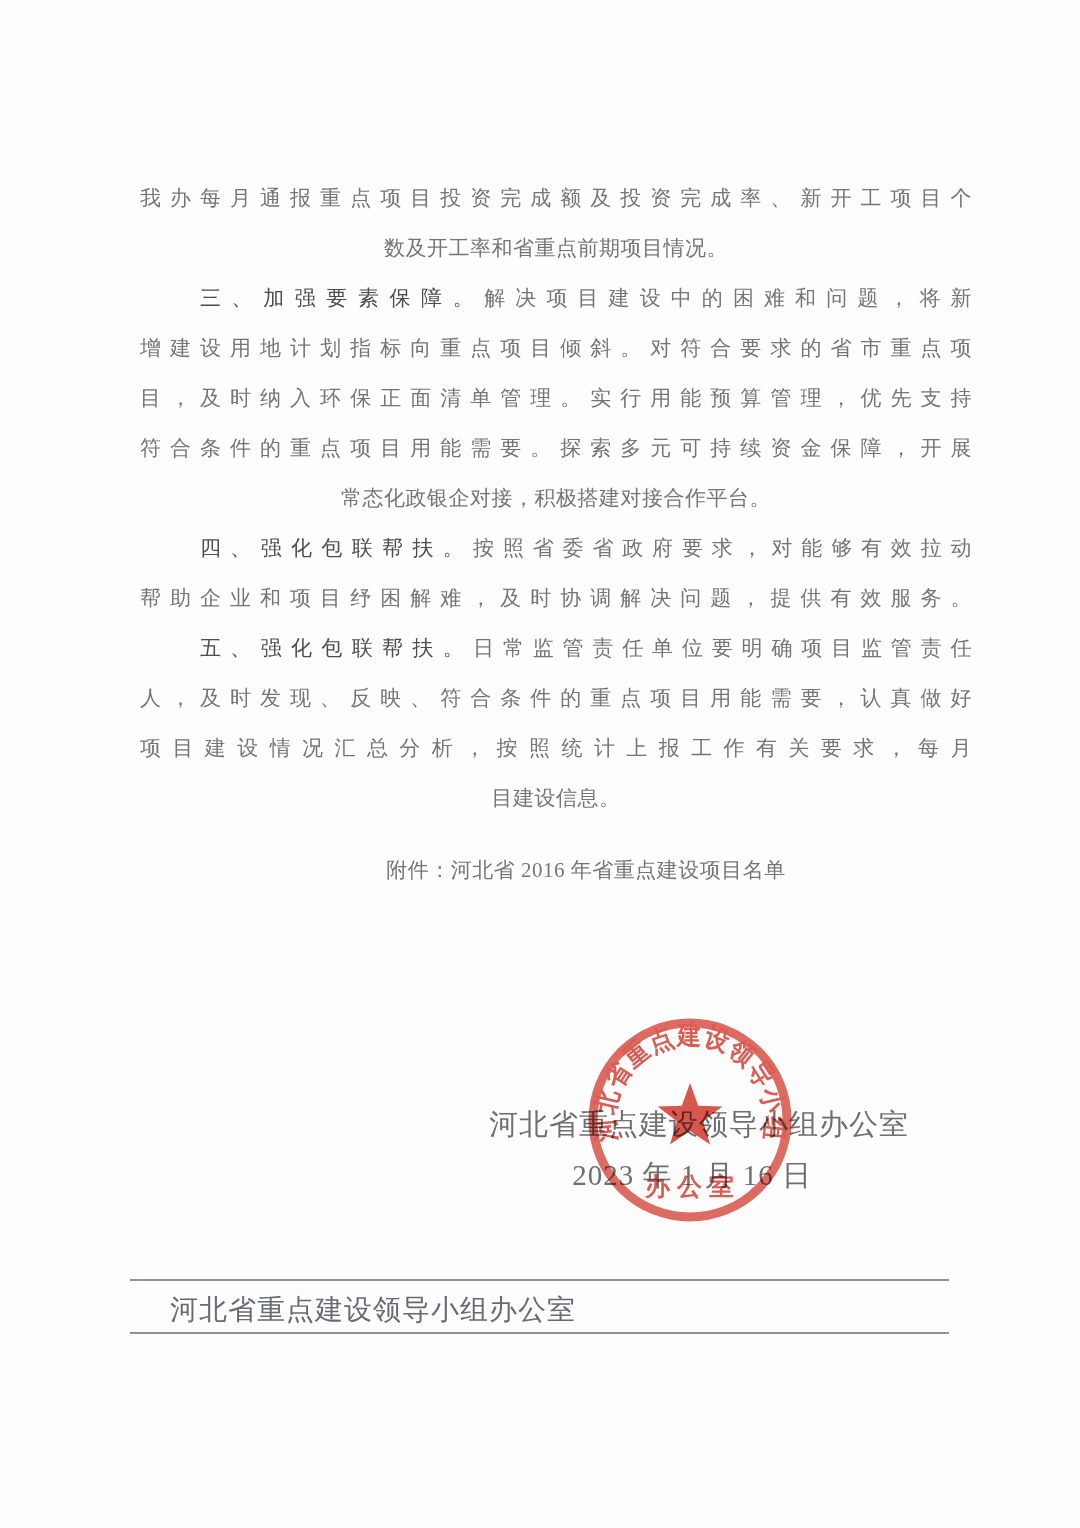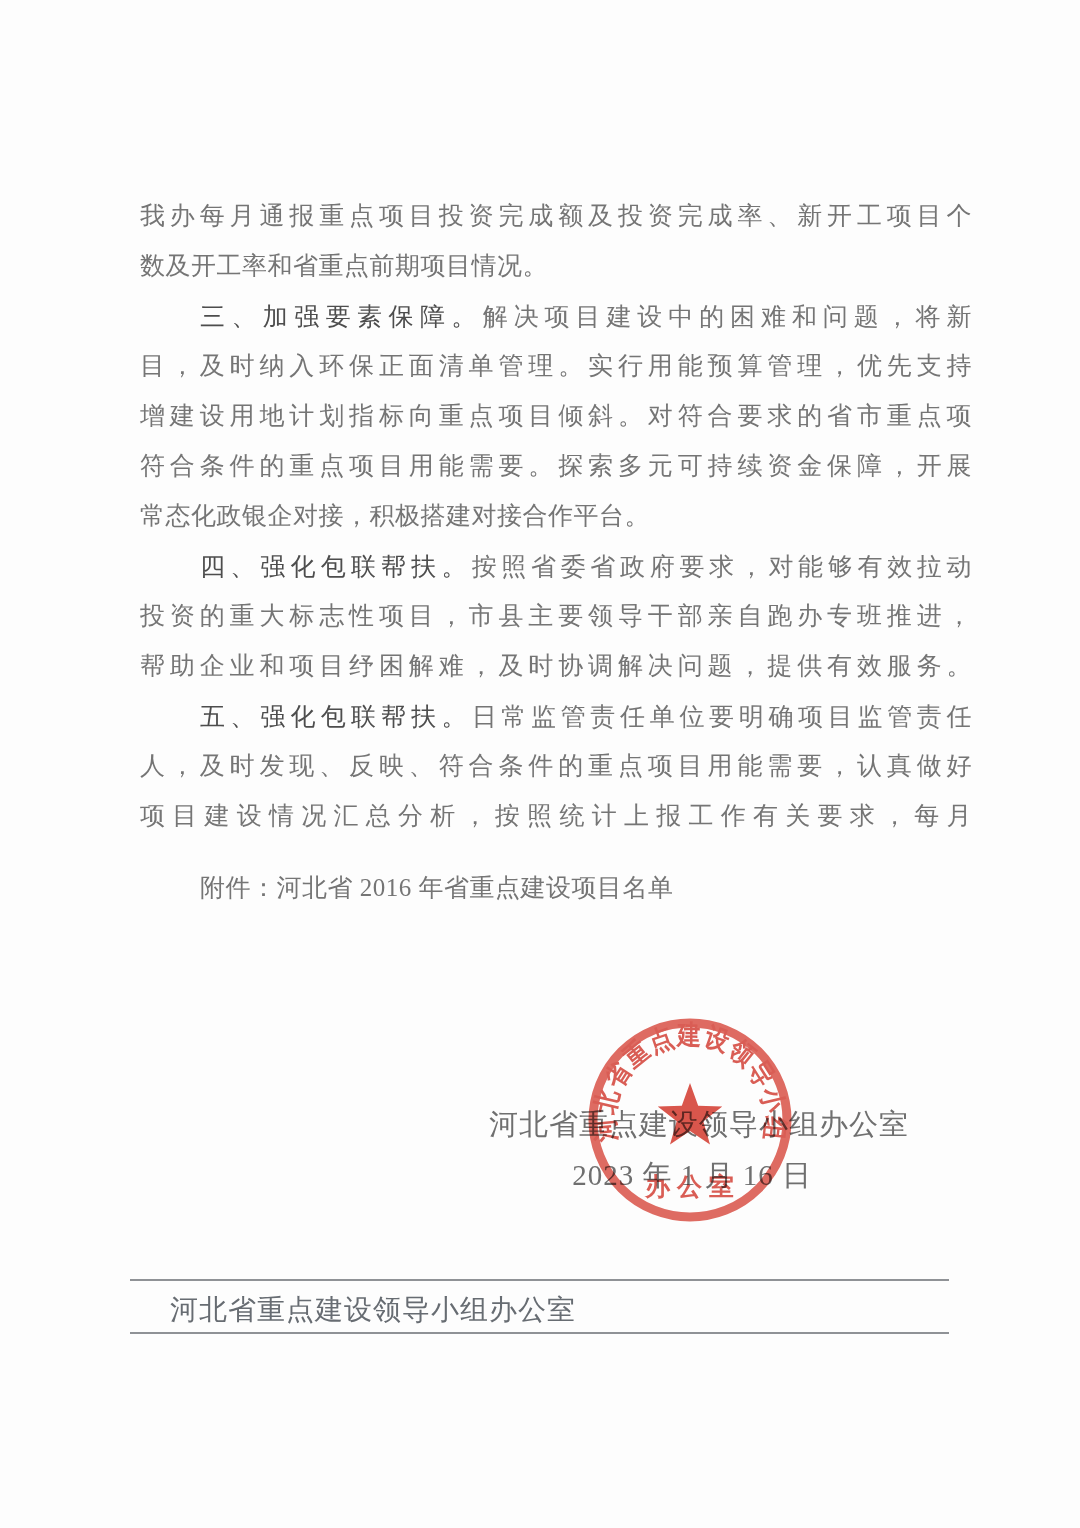--- a/index.html
+++ b/index.html
@@ -5,25 +5,25 @@
   html,body{margin:0;padding:0;}
   body{
     width:1080px;height:1528px;
     background:#fdfdfd;
     font-family:"Liberation Serif","DejaVu Serif",serif;
     position:relative;overflow:hidden;
   }
   .page{position:absolute;inset:0;background:#fdfdfd;}
   
   .body-text{
-    position:absolute;left:140px;top:191px;width:832px;
-    font-size:25px;color:#757575;
+    position:absolute;left:140px;top:173px;width:832px;
+    font-size:21px;color:#757575;
     letter-spacing:0.5px;
   }
-  .line{height:50px;line-height:50px;white-space:nowrap;}
+  .line{height:50px;line-height:50px;white-space:nowrap;text-align:center;}
   .line.just{white-space:normal;text-align:justify;text-align-last:justify;}
   .line.ind{text-indent:60px;}
   .head{
     font-family:"Liberation Sans","DejaVu Sans",sans-serif;
     font-weight:400;color:#4d4d4d;letter-spacing:1px;
   }
   .attachment{margin-top:22px;}
   
   .signature{
     position:absolute;left:489px;top:1100px;width:406px;
@@ -55,30 +55,30 @@
 </style>
 </head>
 <body>
 
 <div class="page">
 
   <main class="body-text">
     <div class="line just"><span>我办每月通报重点项目投资完成额及投资完成率、新开工项目个</span></div>
     <div class="line"><span>数及开工率和省重点前期项目情况。</span></div>
     <div class="line just ind"><span class="head">三、加强要素保障。</span><span>解决项目建设中的困难和问题，将新</span></div>
+    <div class="line just"><span>增建设用地计划指标向重点项目倾斜。对符合要求的省市重点项</span></div>
     <div class="line just"><span>目，及时纳入环保正面清单管理。实行用能预算管理，优先支持</span></div>
-    <div class="line just"><span>增建设用地计划指标向重点项目倾斜。对符合要求的省市重点项</span></div>
     <div class="line just"><span>符合条件的重点项目用能需要。探索多元可持续资金保障，开展</span></div>
     <div class="line"><span>常态化政银企对接，积极搭建对接合作平台。</span></div>
     <div class="line just ind"><span class="head">四、强化包联帮扶。</span><span>按照省委省政府要求，对能够有效拉动</span></div>
-    <div class="line just"><span>投资的重大标志性项目，市县主要领导干部亲自跑办专班推进，</span></div>
     <div class="line just"><span>帮助企业和项目纾困解难，及时协调解决问题，提供有效服务。</span></div>
     <div class="line just ind"><span class="head">五、强化包联帮扶。</span><span>日常监管责任单位要明确项目监管责任</span></div>
     <div class="line just"><span>人，及时发现、反映、符合条件的重点项目用能需要，认真做好</span></div>
     <div class="line just"><span>项目建设情况汇总分析，按照统计上报工作有关要求，每月</span></div>
+    <div class="line"><span>目建设信息。</span></div>
     <div class="line ind attachment"><span>附件：河北省 2016 年省重点建设项目名单</span></div>
   </main>
 
   <div class="signature">
     <div class="sig-office">河北省重点建设领导小组办公室</div>
     <div class="sig-date">2023 年 1 月 16 日</div>
   </div>
 
   <div class="seal">
     <svg width="230" height="230" viewBox="0 0 230 230">

